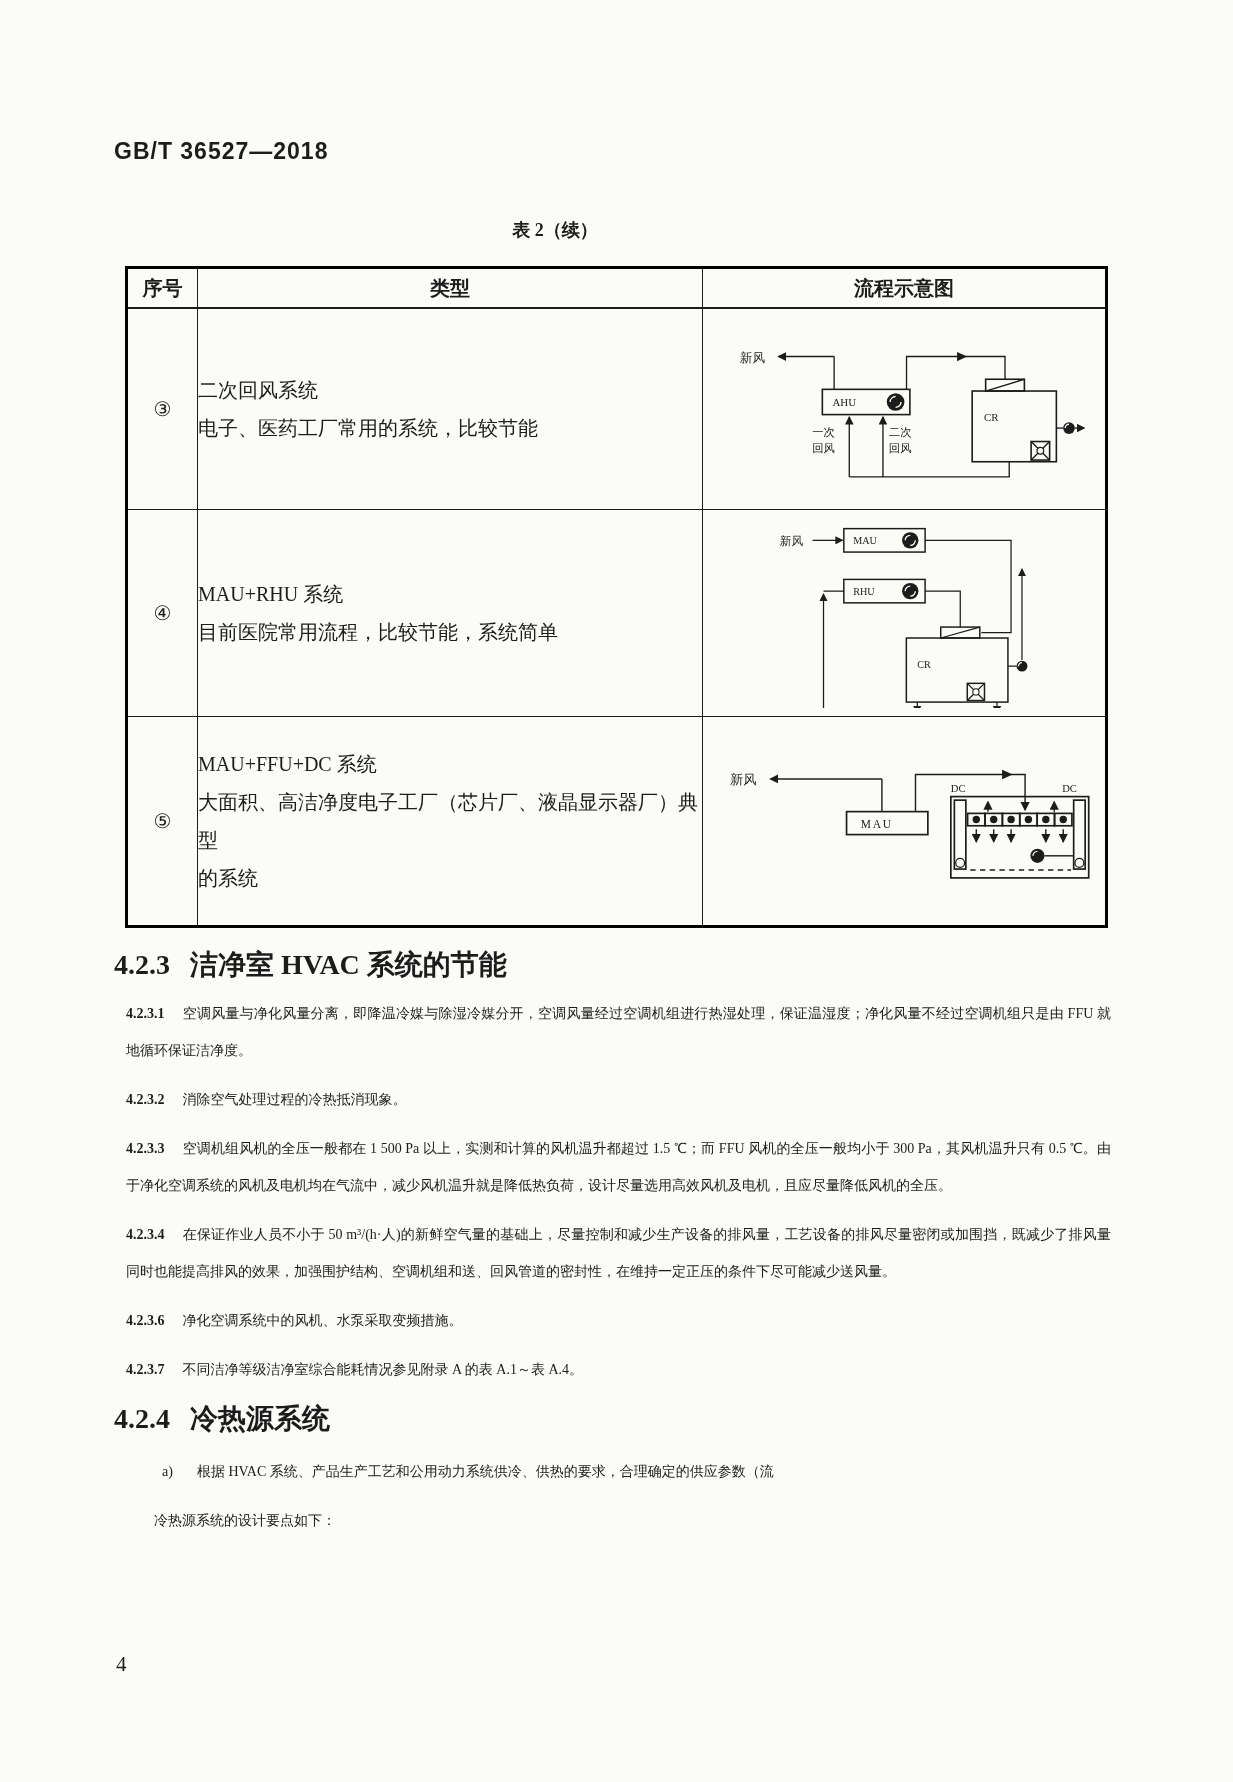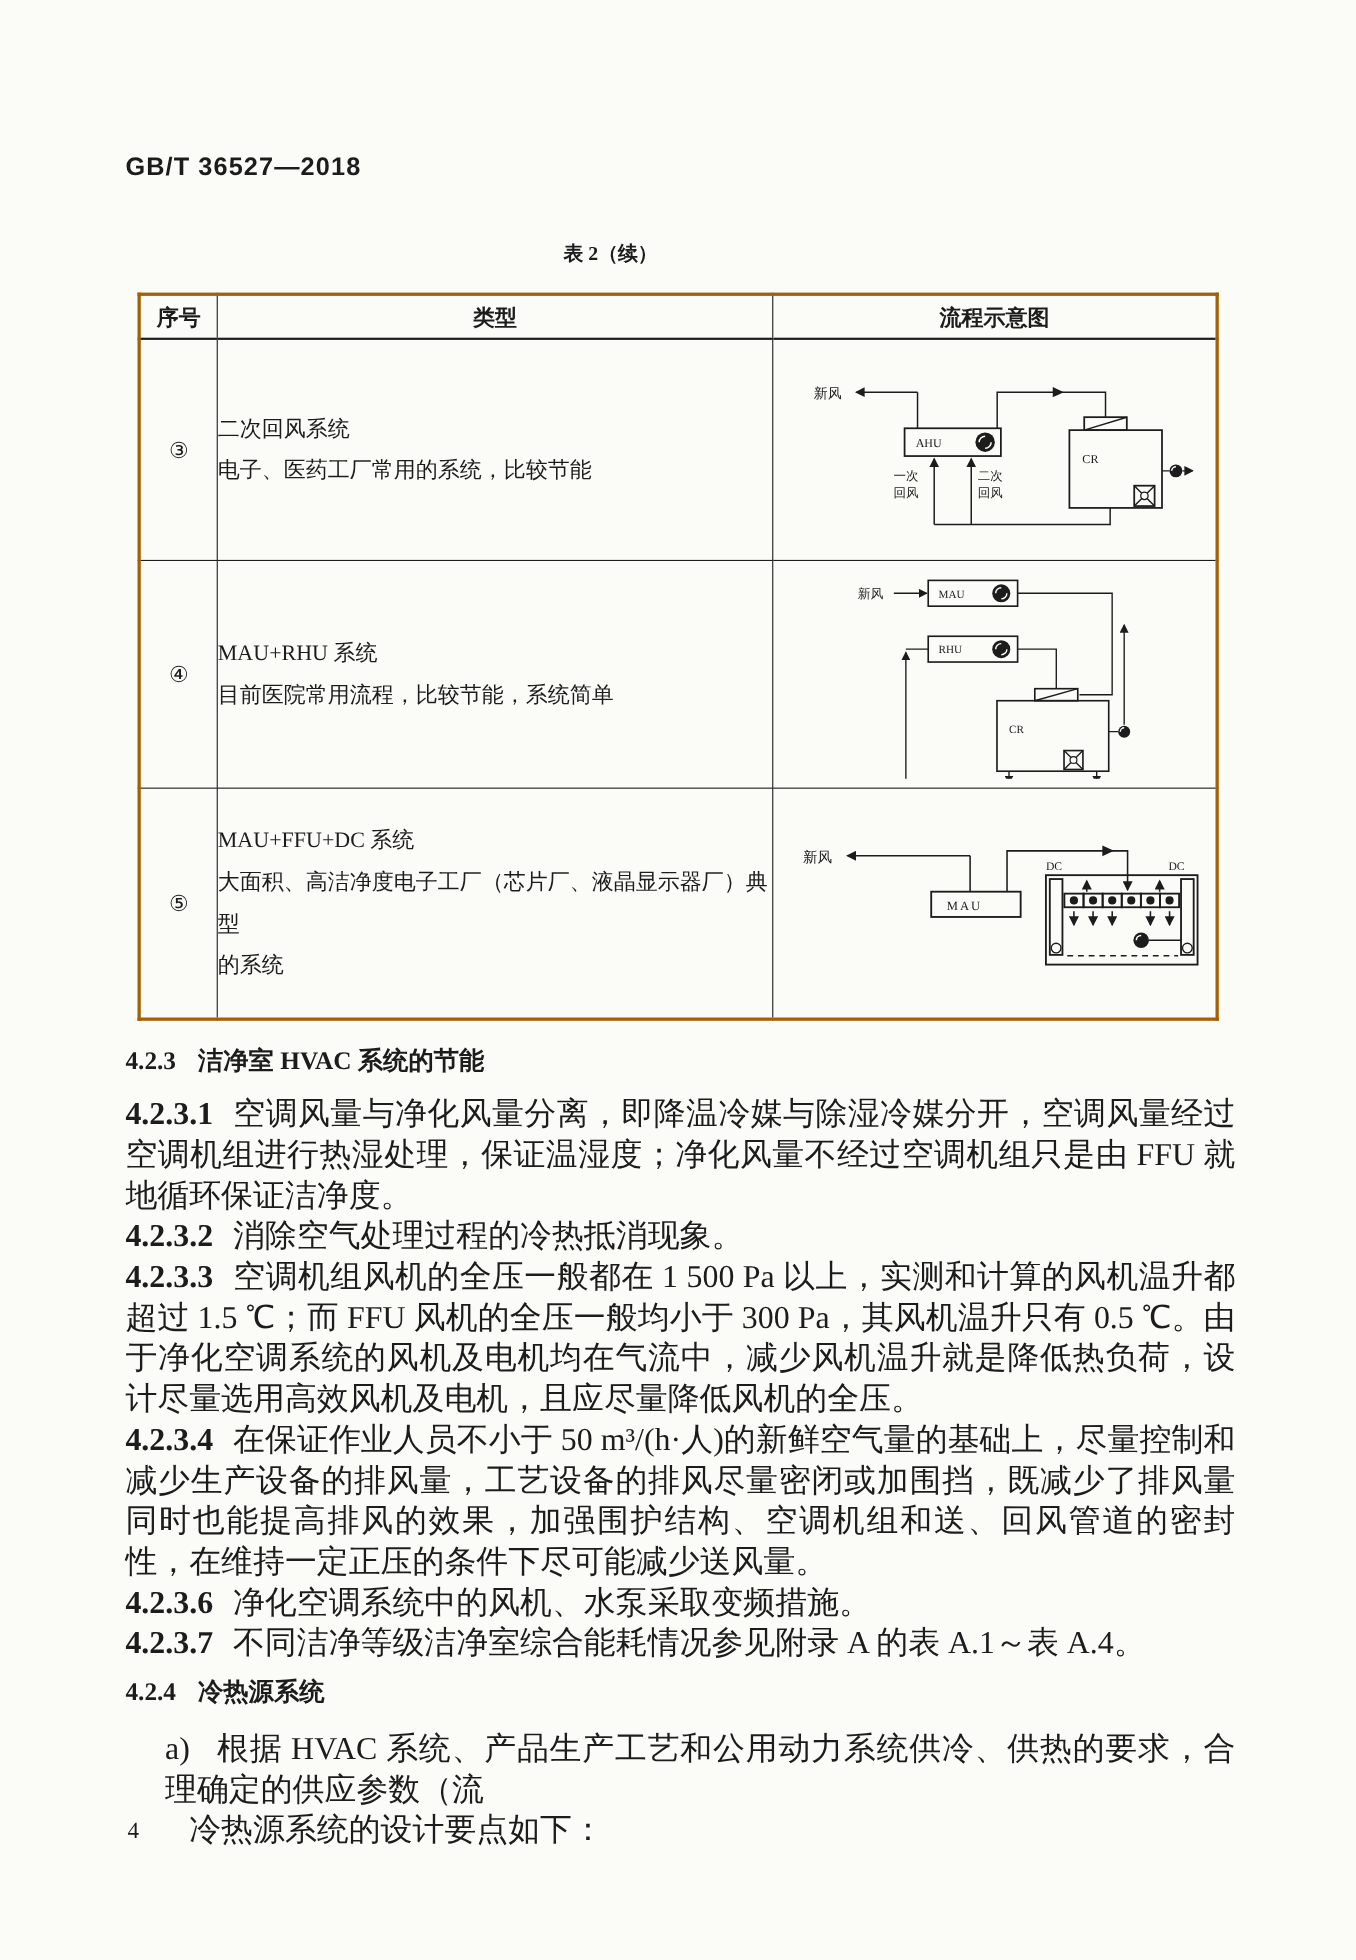--- a/index.html
+++ b/index.html
@@ -19,34 +19,34 @@
     text-align:center; font-size:18px; font-weight:bold;
   }
   table.spec {
     position:absolute; top:266px; left:125px; width:980px;
     border-collapse:collapse; table-layout:fixed;
   }
   table.spec td, table.spec th {
     border:1.6px solid #1c1c1c; vertical-align:middle;
     font-weight:normal; font-size:20px; padding:0;
   }
-  table.spec { border:3px solid #a16207; }
+  table.spec { border:3px solid #000000; }
   tr.hd th { height:38px; font-weight:bold; text-align:center; border-bottom:2.6px solid #1c1c1c; }
   col.c1 { width:71px; } col.c2 { width:505px; } col.c3 { width:404px; }
   td.no { text-align:center; font-size:21px; }
   td.type { padding:10px 14px 10px 20px; line-height:38px; }
   td.diag { text-align:center; }
   .r3 td { height:200px; } .r4 td { height:206px; } .r5 td { height:208px; }
 
   .body-text { position:absolute; left:114px; top:946px; width:1009px; }
   .clause-h {
-    font-size:23px; font-weight:bold; margin:0 0 12px 0; line-height:37px;
+    font-size:28px; font-weight:bold; margin:0 0 12px 0; line-height:37px;
   }
   .clause-h .cnum { margin-right:20px; }
-  .para { font-size:29px; line-height:37px; margin:0; text-align:justify; }
+  .para { font-size:14px; line-height:37px; margin:12px; text-align:justify; }
   .para .cnum { font-weight:bold; margin-right:18px; }
   .h424 { margin:6px 0 16px 0; }
   .intro { text-indent:2em; text-align:left; }
   .item { padding-left:36px; text-align:justify; }
   .item .inum { margin-right:24px; }
   .page-num { position:absolute; left:116px; top:1652px; font-size:21px; }
 
   
   svg text { font-family:"Liberation Serif", serif; fill:#1c1c1c; }
   .ln { stroke:#1c1c1c; stroke-width:1.6; fill:none; }

